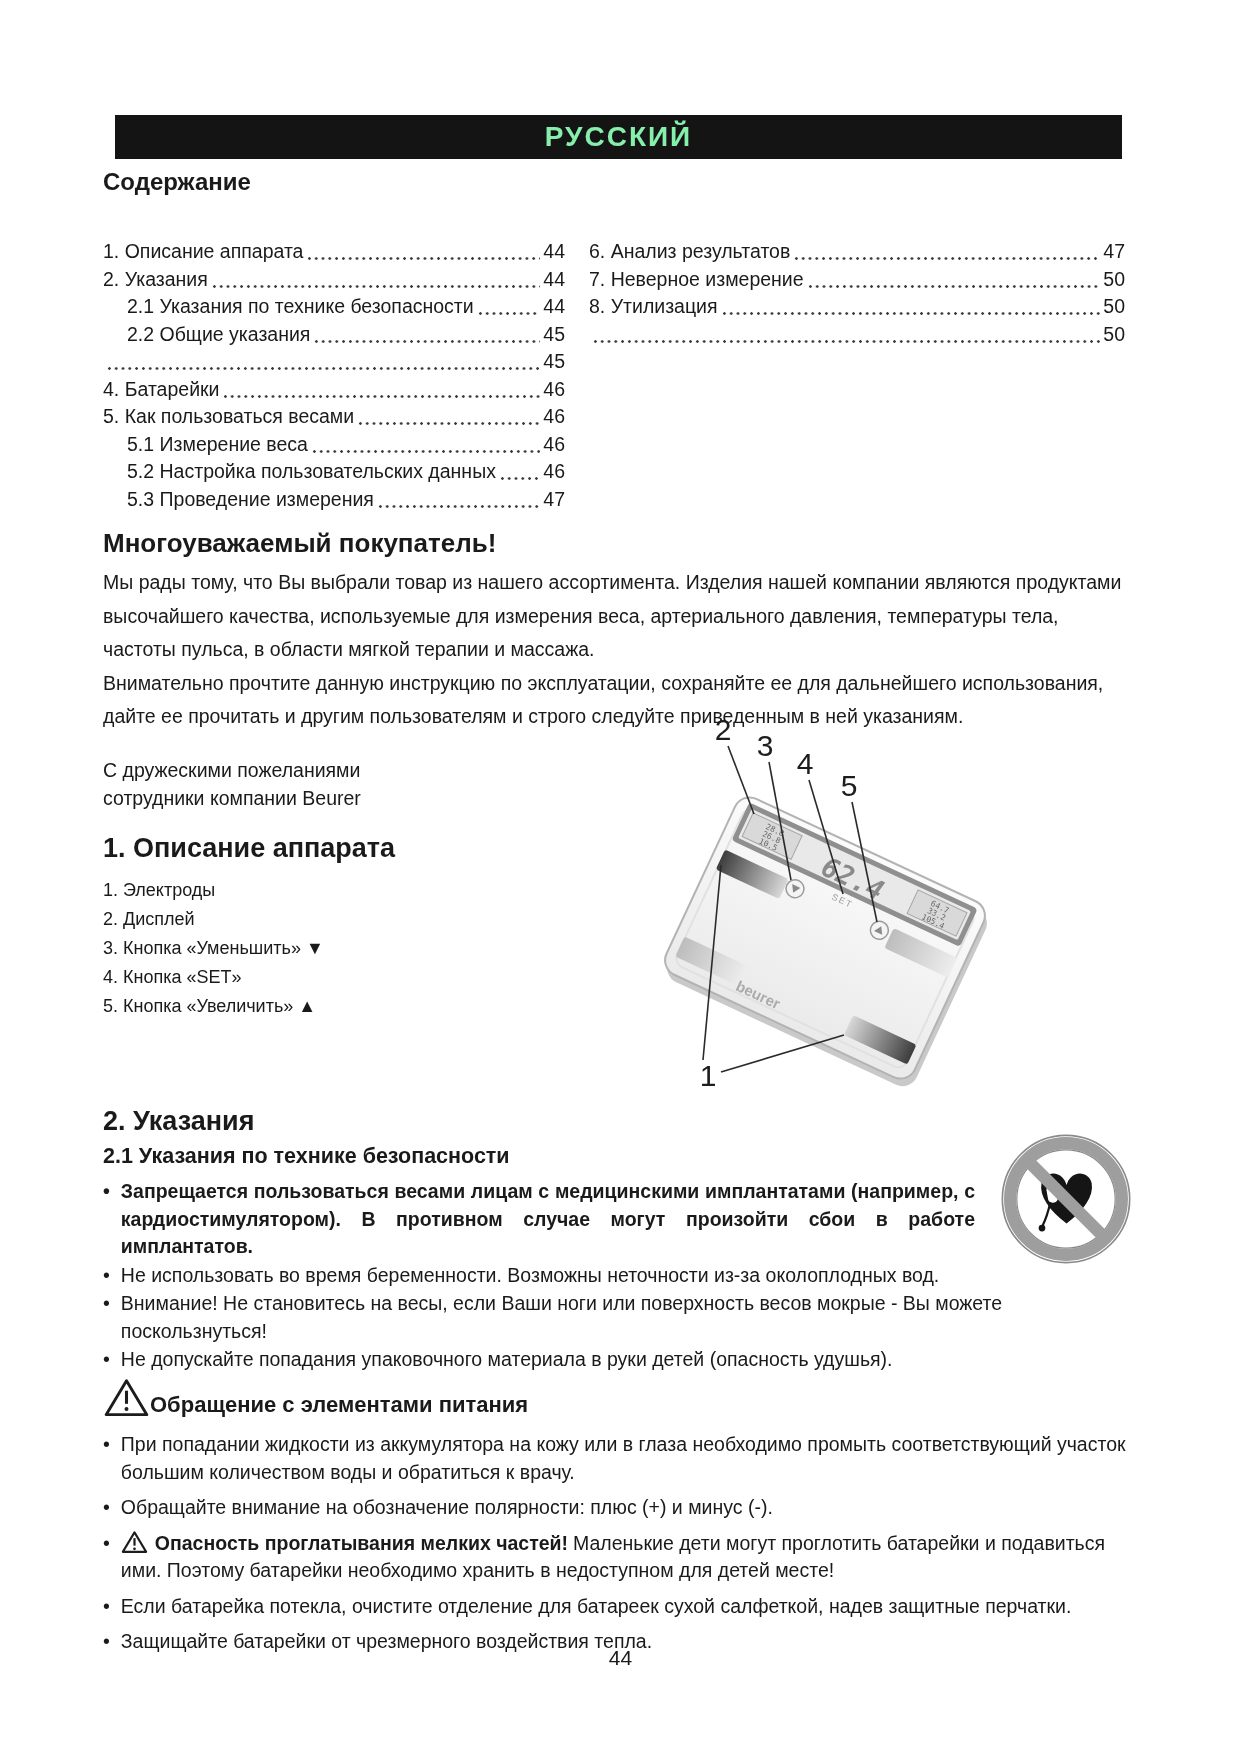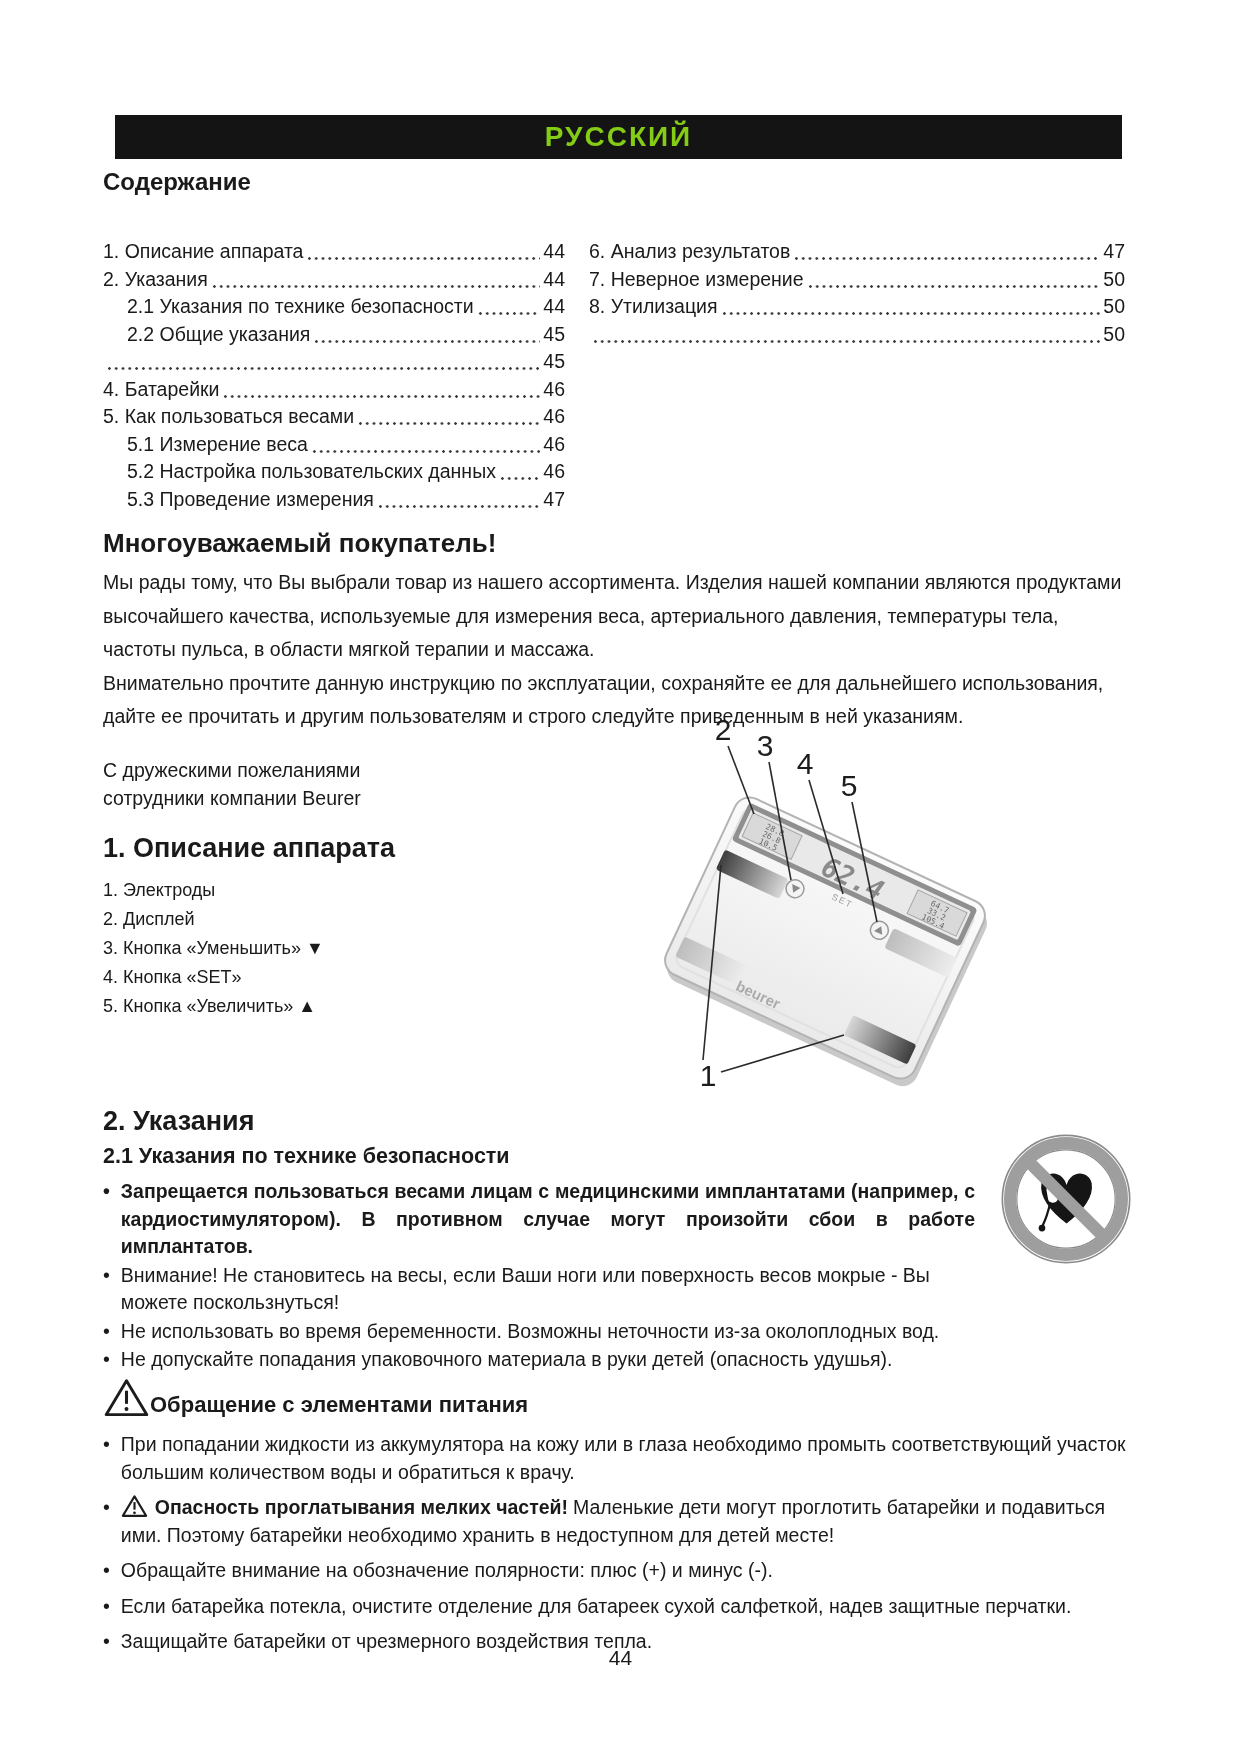--- a/index.html
+++ b/index.html
@@ -8,21 +8,21 @@
     width:1241px;height:1754px;
     margin:0 auto;
     background:#ffffff;
     font-family:"Liberation Sans","DejaVu Sans",sans-serif;
     color:#1a1a1a;
     overflow:hidden;
   }
   
   .banner{
     position:absolute;top:115px;left:115px;width:1007px;height:44px;
-    background:#141414;color:#84cc16;
+    background:#141414;color:#86efac;
     display:flex;align-items:center;justify-content:center;
     font-size:28px;font-weight:bold;letter-spacing:2px;
   }
   
   .toc-title{position:absolute;top:168px;left:103px;font-size:24px;font-weight:bold;}
   .toc{
     position:absolute;top:238px;left:103px;width:1022px;
     display:grid;grid-template-columns:462px 1fr;column-gap:24px;
     font-size:19.5px;
   }
@@ -259,24 +259,24 @@
         <line x1="25" y1="25" x2="95" y2="95" stroke="#9e9e9e" stroke-width="11"></line>
       </svg>
     </div>
     <h2 class="sec2-h">2. Указания</h2>
     <h3 class="sec2-sub">2.1 Указания по технике безопасности</h3>
     <div class="blist">
       <div class="b bold">
           <span class="btxt">Запрещается пользоваться весами лицам с медицинскими имплантатами (например, с кардиостимулятором). В противном случае могут произойти сбои в работе имплантатов.</span>
         </div>
       <div class="b">
+          <span class="btxt">Не использовать во время беременности. Возможны неточности из-за околоплодных вод.</span>
+        </div>
+      <div class="b">
           <span class="btxt">Внимание! Не становитесь на весы, если Ваши ноги или поверхность весов мокрые - Вы можете поскользнуться!</span>
-        </div>
-      <div class="b">
-          <span class="btxt">Не использовать во время беременности. Возможны неточности из-за околоплодных вод.</span>
         </div>
       <div class="b">
           <span class="btxt">Не допускайте попадания упаковочного материала в руки детей (опасность удушья).</span>
         </div>
     </div>
   </div>
 
   <div class="battery">
     <div class="bat-head">
       <svg class="tri-lg" viewBox="0 0 52 46" aria-hidden="true">
@@ -284,30 +284,30 @@
         <line x1="26" y1="15.5" x2="26" y2="30" stroke="#1c1c1c" stroke-width="3.4"></line>
         <circle cx="26" cy="35.8" r="2.2" fill="#1c1c1c"></circle>
       </svg>
       <div class="bat-title">Обращение с элементами питания</div>
     </div>
     <div class="blist">
       <div class="b">
           <span class="btxt">При попадании жидкости из аккумулятора на кожу или в глаза необходимо промыть соответствующий участок большим количеством воды и обратиться к врачу.</span>
         </div>
       <div class="b">
+          <span class="btxt">Обращайте внимание на обозначение полярности: плюс (+) и минус (-).</span>
+        </div>
+      <div class="b">
         <span class="btxt"><svg class="tri-sm" viewBox="0 0 52 46" aria-hidden="true">
               <path d="M26,4.5 L48.5,42 L3.5,42 Z" fill="none" stroke="#1c1c1c" stroke-width="4" stroke-linejoin="round"></path>
               <line x1="26" y1="15.5" x2="26" y2="30" stroke="#1c1c1c" stroke-width="4.2"></line>
               <circle cx="26" cy="36.2" r="2.6" fill="#1c1c1c"></circle>
             </svg><span class="blead">Опасность проглатывания мелких частей!</span><span>Маленькие дети могут проглотить батарейки и подавиться ими. Поэтому батарейки необходимо хранить в недоступном для детей месте!</span></span>
       </div>
       <div class="b">
-          <span class="btxt">Обращайте внимание на обозначение полярности: плюс (+) и минус (-).</span>
-        </div>
-      <div class="b">
           <span class="btxt">Если батарейка потекла, очистите отделение для батареек сухой салфеткой, надев защитные перчатки.</span>
         </div>
       <div class="b">
           <span class="btxt">Защищайте батарейки от чрезмерного воздействия тепла.</span>
         </div>
     </div>
   </div>
 
   <div class="pagenum">44</div>
 

